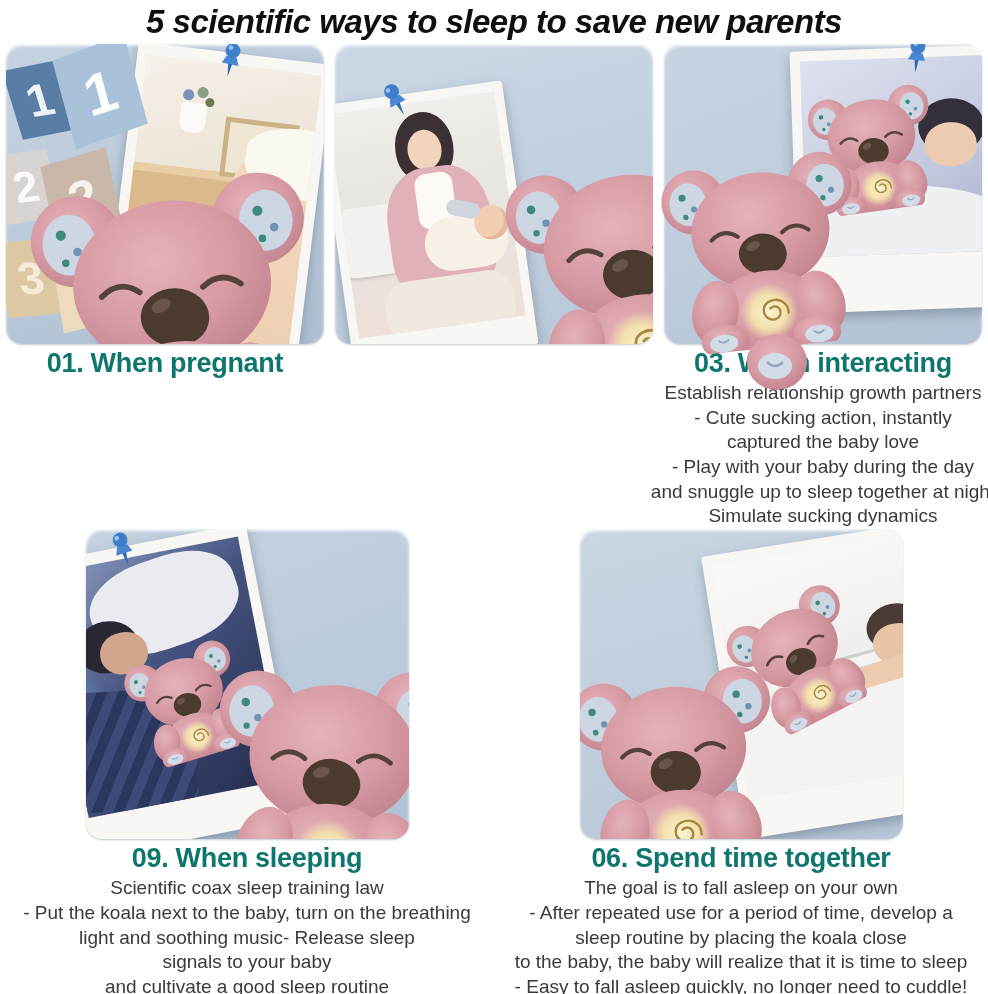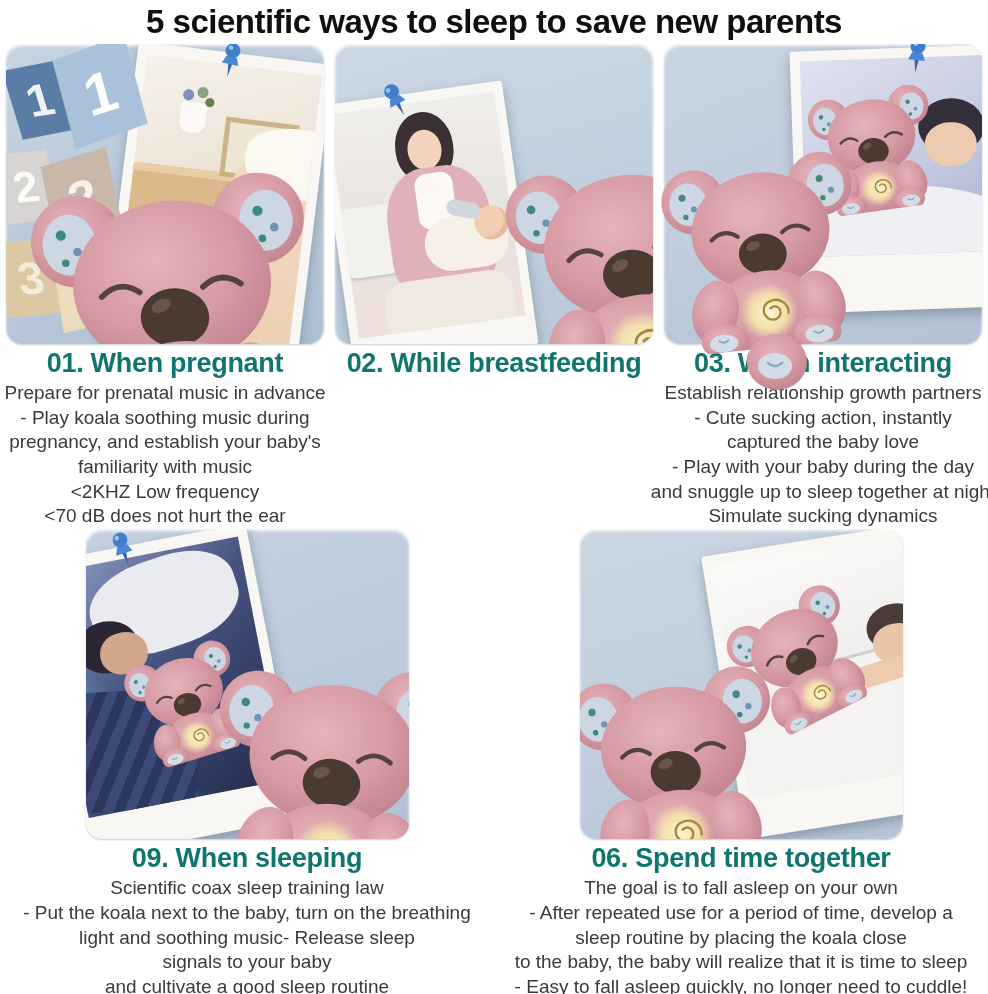--- a/index.html
+++ b/index.html
@@ -2,21 +2,21 @@
 <html><head>
 <meta charset="utf-8">
 <style>
   html,body { margin:0; padding:0; }
   .page {
     position:relative; width:988px; height:994px; background:#ffffff;
     font-family:"Liberation Sans", sans-serif; overflow:hidden;
   }
   h1.title {
     margin:0; padding-top:3px; text-align:center;
-    font-size:33px; font-weight:bold; color:#0f0f0f; letter-spacing:-0.5px;
+    font-size:33px; font-weight:bold; color:#0f0f0f; letter-spacing:-0.5px;font-style:italic;
   }
   .row { display:flex; justify-content:center; }
   .row1 { margin-top:3px; }
   .row1 .panel { width:329px; }
   .row2 .panel { width:494px; }
   .panel { position:relative; }
   .scene { position:relative; margin:0 auto; }
   .row1 .scene { width:318px; height:300px; }
   .row2 .scene { width:323px; height:310px; }
   .scene-clip {
@@ -150,26 +150,20 @@
             </div>
           <svg class="pin" style="left:212px; top:-2px; transform:rotate(12deg);">
               <use href="#pushpin"></use>
             </svg>
           <svg class="koala z3" style="left:28px; top:116px; width:280px; height:292px; transform:rotate(-5deg);">
               <use href="#koala"></use>
             </svg>
         </div>
       </div>
       <h2 class="heading">01. When pregnant</h2>
-      <p class="body">Prepare for prenatal music in advance
-- Play koala soothing music during
-pregnancy, and establish your baby's
-familiarity with music
-&lt;2KHZ Low frequency
-&lt;70 dB does not hurt the ear</p>
     </section>
 
     <section class="panel">
       <div class="scene">
         <div class="scene-clip bg2">
           <div class="polaroid z1" style="left:0px; top:48px; width:186px; height:266px; transform:rotate(-8deg);">
             <div class="photo" style="left:9px; top:10px; right:9px; bottom:30px;
                  background:linear-gradient(180deg,#f0eeea,#e7e3de 55%,#efe0da);">
               <div class="blob" style="left:-10px; top:96px; width:90px; height:70px; background:#f3f1ee; border-radius:18px; box-shadow:0 2px 3px rgba(120,115,110,.3);"></div>
               <div class="blob" style="left:62px; top:10px; width:58px; height:70px; background:#3b3134; border-radius:50% 50% 45% 45%;"></div>
@@ -183,21 +177,20 @@
             </div>
           </div>
           <svg class="pin" style="left:48px; top:38px; transform:rotate(-28deg);">
               <use href="#pushpin"></use>
             </svg>
           <svg class="koala z3" style="left:176px; top:96px; width:240px; height:250px; transform:rotate(-8deg);">
               <use href="#koala"></use>
             </svg>
         </div>
       </div>
-      <h2 class="heading">02. While breastfeeding</h2>
     </section>
 
     <section class="panel">
       <div class="scene">
         <div class="scene-clip bg3">
           <div class="polaroid z1" style="left:130px; top:4px; width:214px; height:262px; transform:rotate(-2deg);">
             <div class="photo" style="left:10px; top:10px; right:10px; bottom:56px;
                  background:linear-gradient(150deg,#dfe2ee,#c2c8de 60%,#a7aecd);">
               <div class="blob" style="left:116px; top:42px; width:66px; height:56px; background:#33303b; border-radius:50%;"></div>
               <div class="blob" style="left:122px; top:66px; width:52px; height:44px; background:#edcbb0; border-radius:48%;"></div>

